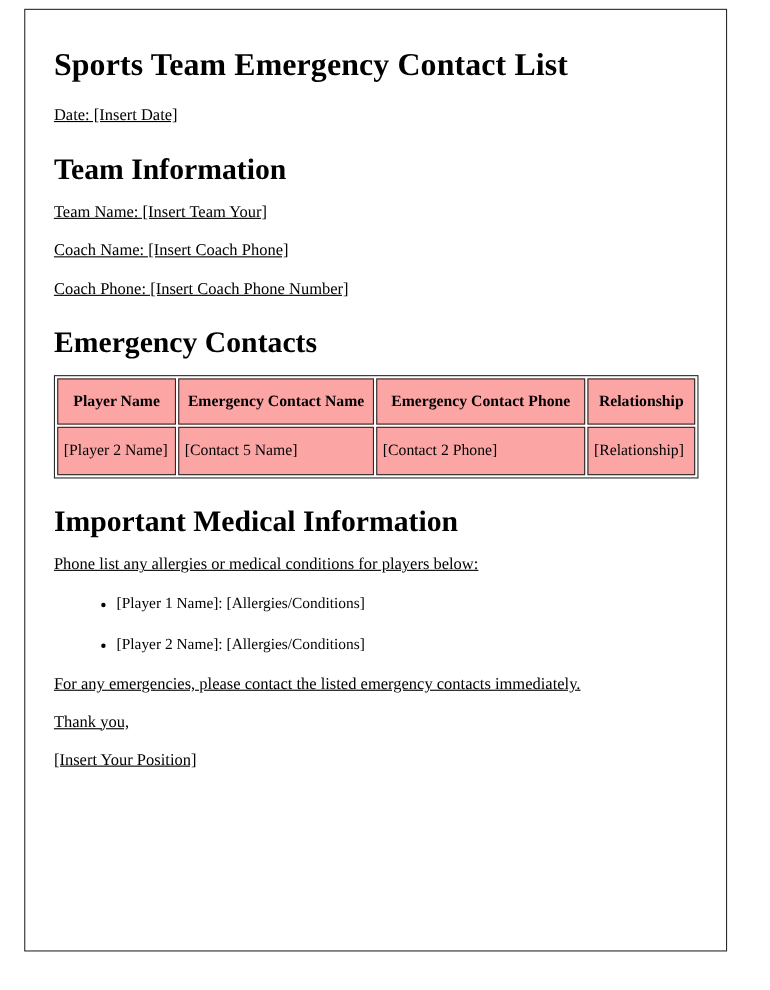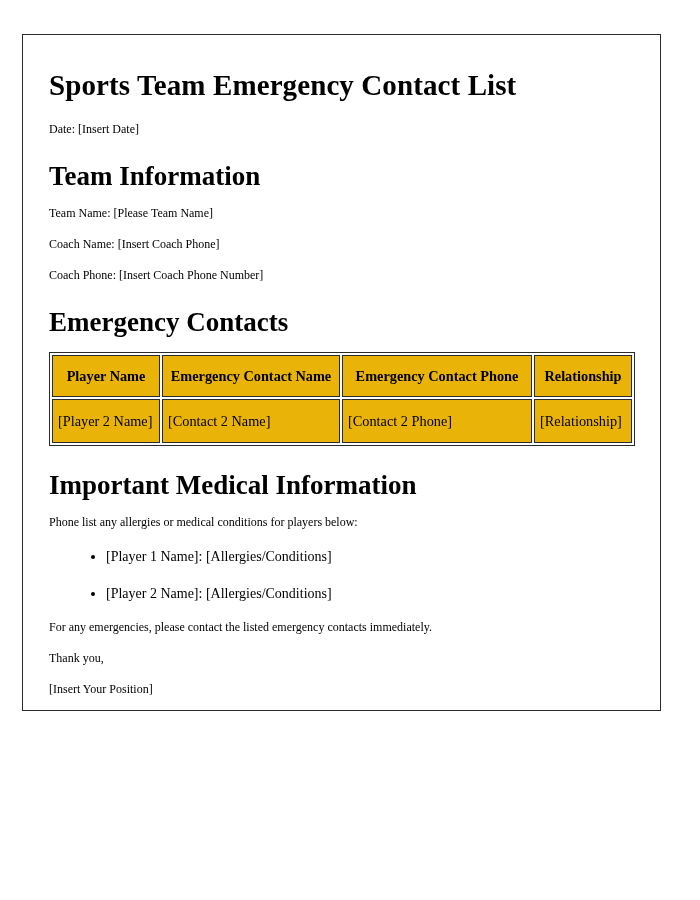--- a/index.html
+++ b/index.html
@@ -10,23 +10,23 @@
   body {
     width: 700px;
     height: 900px;
     font-family: "Liberation Serif", "DejaVu Serif", serif;
     color: #000000;
     overflow: hidden;
   }
   .page {
     position: absolute;
     left: 22px;
-    top: 34px;
+    top: 8px;
     width: 639px;
-    height: 677px;
+    height: 857px;
     border: 1px solid #2b2b2b;
     box-sizing: border-box;
     background: #ffffff;
   }
   .page-inner {
     padding: 26px 26px 0 26px;
   }
   h1.doc-title {
     font-size: 29px;
     font-weight: bold;
@@ -34,44 +34,45 @@
     line-height: 1.15;
     letter-spacing: 0.1px;
   }
   h2.section-heading {
     font-size: 27px;
     font-weight: bold;
     margin: 24px 0 14px 0;
     line-height: 1.15;
   }
   p.body-line {
-    font-size: 12px;
+    font-size: 15px;
     margin: 0 0 16px 0;
     line-height: 1.25;
+    text-decoration: underline;
   }
   p.tight {
     margin-bottom: 15px;
   }
   
   table.contact-table {
     border-collapse: separate;
     border-spacing: 2px;
     border: 1px solid #2b2b2b;
     margin: 4px 0 6px 0;
     width: 584px;
     table-layout: fixed;
     background: #ffffff;
   }
   table.contact-table th,
   table.contact-table td {
     border: 1px solid #2b2b2b;
     font-size: 14.3px;
     line-height: 1.2;
     vertical-align: middle;
-    background: #eab308;
+    background: #fca5a5;
   }
   table.contact-table th {
     font-weight: bold;
     text-align: center;
     padding: 5px 4px;
     height: 30px;
   }
   table.contact-table td {
     font-weight: normal;
     text-align: left;
@@ -98,21 +99,21 @@
 
 <div class="page">
   <div class="page-inner">
 
     <h1 class="doc-title">Sports Team Emergency Contact List</h1>
 
     <p class="body-line">Date: [Insert Date]</p>
 
     <h2 class="section-heading">Team Information</h2>
 
-    <p class="body-line">Team Name: [Please Team Name]</p>
+    <p class="body-line">Team Name: [Insert Team Your]</p>
     <p class="body-line">Coach Name: [Insert Coach Phone]</p>
     <p class="body-line">Coach Phone: [Insert Coach Phone Number]</p>
 
     <h2 class="section-heading">Emergency Contacts</h2>
 
     <table class="contact-table">
       <colgroup>
         <col class="c1">
           <col class="c2">
           <col class="c3">
@@ -122,21 +123,21 @@
         <tr>
           <th>Player Name</th>
           <th>Emergency Contact Name</th>
           <th>Emergency Contact Phone</th>
           <th>Relationship</th>
         </tr>
       </thead>
       <tbody>
         <tr>
           <td>[Player 2 Name]</td>
-          <td>[Contact 2 Name]</td>
+          <td>[Contact 5 Name]</td>
           <td>[Contact 2 Phone]</td>
           <td>[Relationship]</td>
         </tr>
       </tbody>
     </table>
 
     <h2 class="section-heading">Important Medical Information</h2>
 
     <p class="body-line tight">Phone list any allergies or medical conditions for players below:</p>
 

